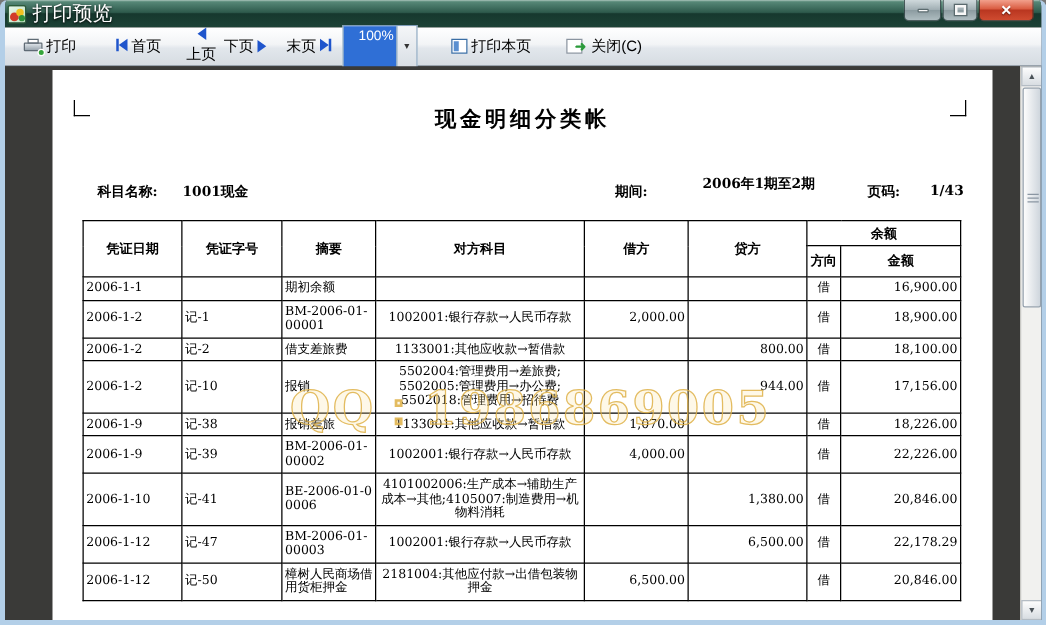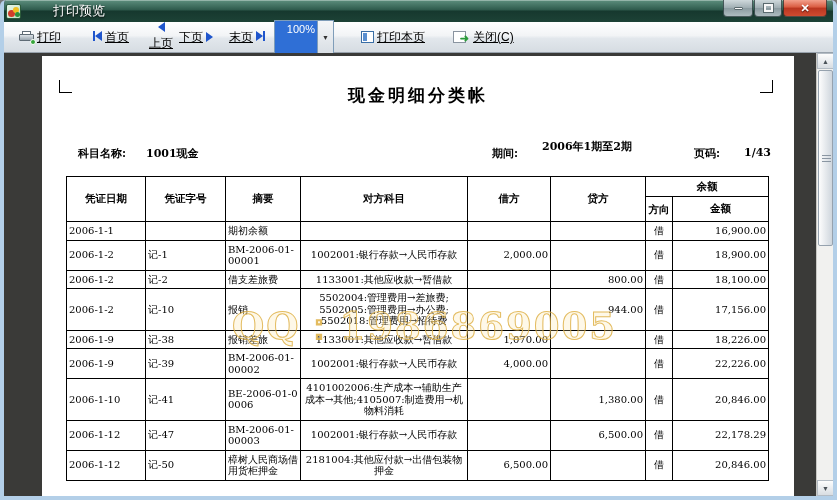--- a/index.html
+++ b/index.html
@@ -19,41 +19,41 @@
     border-radius:5px 5px 0 0;
     display:flex; align-items:center; padding-left:6px;
     box-shadow:inset 0 1px 0 rgba(255,255,255,.35);
   }
   .app-icon { width:15px; height:15px; margin-right:5px; position:relative;
     background:linear-gradient(135deg,#e8f5e8,#bfe3c4); border:1px solid #2c5a3a; border-radius:2px; }
   .app-icon i { position:absolute; border-radius:50%; }
   .app-icon .p1 { width:7px; height:7px; left:1px; top:5px; background:#d23c2a; }
   .app-icon .p2 { width:6px; height:6px; left:6px; top:2px; background:#f0c020; }
   .app-icon .p3 { width:5px; height:5px; left:8px; top:7px; background:#2f8f3a; }
-  .title-text { color:#fff; font-size:13px; text-shadow:0 1px 2px #000;margin-left:27px; }
+  .title-text { color:#fff; font-size:16px; text-shadow:0 1px 2px #000; }
   .winbtns { position:absolute; top:0; right:10px; display:flex; }
   .winbtn { height:17px; border:1px solid rgba(20,40,40,.7); border-top:none;
     display:flex; align-items:center; justify-content:center;
     background:linear-gradient(to bottom, #cfd9dc 0%, #9fadb2 50%, #8b9ba0 51%, #aebcc0 100%);
     border-radius:0 0 4px 4px; margin-left:1px; }
   .winbtn.min { width:30px; } .winbtn.max { width:28px; }
   .winbtn.close { width:44px;
     background:linear-gradient(to bottom, #f2a08c 0%, #d95b40 45%, #b93620 50%, #cf4b30 100%); }
   .glyph-min { width:9px; height:3px; background:#f8f8f8; border:1px solid #5a6a6e; border-radius:1px; }
   .glyph-max { width:9px; height:8px; border:2px solid #f8f8f8; outline:1px solid #5a6a6e; }
   .glyph-close { color:#fff; font-size:11px; font-weight:bold; text-shadow:0 1px 1px #5a1408; }
 
   
   .toolbar {
     position:absolute; top:22px; left:-4px; width:837px; height:31px;
     background:linear-gradient(to bottom,#ffffff 0%,#f2f4f6 45%,#e2e7ec 55%,#d6dce2 100%);
     border-bottom:1px solid #98a2ac;
     display:flex; align-items:center; font-size:12px; color:#000;
   }
-  .tbtn { display:flex; align-items:center; gap:3px; cursor:default; padding:2px 3px;text-decoration:underline; }
+  .tbtn { display:flex; align-items:center; gap:3px; cursor:default; padding:2px 3px; }
   .tri { width:0; height:0; display:inline-block; }
   .tri.left  { border-top:5px solid transparent; border-bottom:5px solid transparent; border-right:7px solid #1f55cc; }
   .tri.right { border-top:5px solid transparent; border-bottom:5px solid transparent; border-left:7px solid #1f55cc; }
   .vbar { width:2px; height:10px; background:#1f55cc; display:inline-block; }
   .printer { position:relative; width:15px; height:12px; }
   .printer .body { position:absolute; left:0; top:3px; width:15px; height:7px; background:linear-gradient(#dde3e8,#9aa6b0); border:1px solid #5f6b75; border-radius:1px; }
   .printer .paper { position:absolute; left:3px; top:0; width:9px; height:4px; background:#fff; border:1px solid #5f6b75; }
   .printer .plus { position:absolute; right:-2px; bottom:-2px; width:6px; height:6px; background:#35a53a; border-radius:50%; border:1px solid #fff; }
   .page-field {
     width:112px; height:19px; border:1px solid #8aa0b8; background:#fff;
@@ -90,21 +90,21 @@
   .cropmark.tr { left:718px; top:24px; border-right:1px solid #000; border-bottom:1px solid #000; }
 
   .doc-title { position:absolute; top:28px; left:0; width:100%; text-align:center;
     font-size:17px; font-weight:bold; letter-spacing:3px; }
 
   .infobar { position:absolute; top:84px; left:0; width:100%; height:30px; font-size:11px; font-weight:bold; }
   .infobar span { position:absolute; }
   .lbl-account { left:36px; top:6px; }
   .val-account { left:104px; top:6px; }
   .lbl-period  { left:450px; top:6px; }
-  .val-period  { left:500px; top:0px; width:104px; line-height:13px; }
+  .val-period  { left:520px; top:0px; width:104px; line-height:13px; }
   .lbl-page    { left:652px; top:6px; }
   .val-page    { left:702px; top:6px; }
 
   
   table.ledger { position:absolute; left:24px; top:120px; width:702px;
     border-collapse:collapse; table-layout:fixed; font-size:10px; }
   table.ledger th, table.ledger td { border:1px solid #000; vertical-align:middle; }
   table.ledger th { font-weight:bold; font-size:10.5px; text-align:center; padding:2px 1px; }
   table.ledger td { padding:3px 2px; height:17px; line-height:11.5px; word-break:break-all; }
   th.h-dir { word-break:break-all; line-height:11px; padding:1px 0; }

